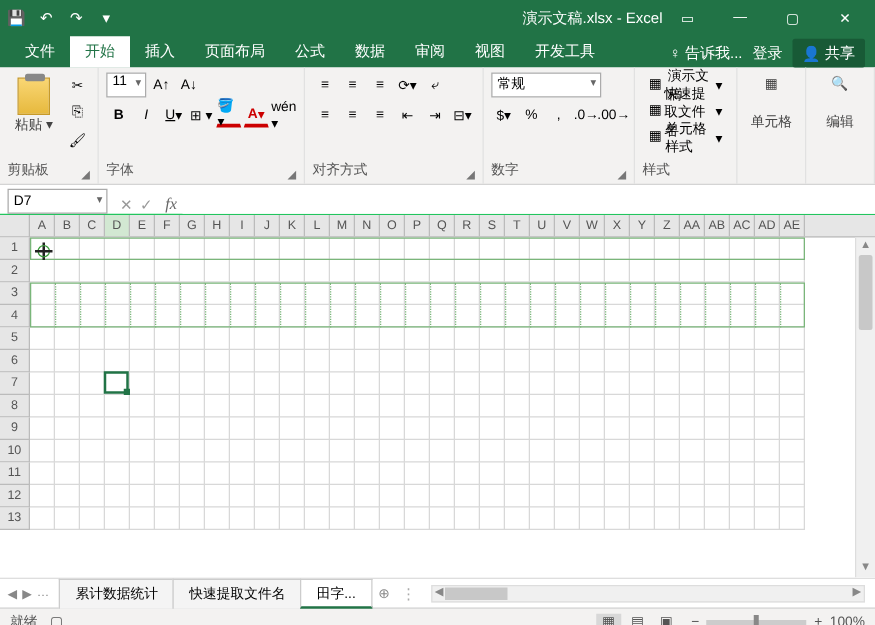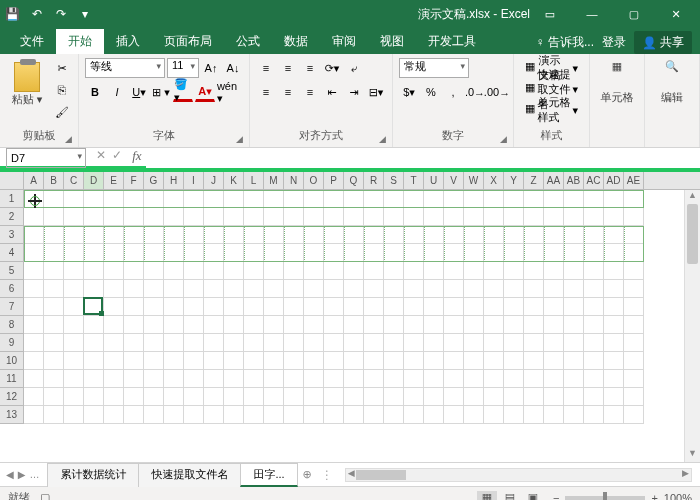--- a/index.html
+++ b/index.html
@@ -12,31 +12,31 @@
 .titlebar .winctl span { width: 40px; height: 24px; display: flex; align-items: center; justify-content: center; font-size: 11px; cursor: pointer; }
 .tabrow { height: 26px; background: #217346; display: flex; align-items: flex-end; padding-left: 8px; color: #fff; }
 .tabrow .tab { padding: 4px 12px; font-size: 12px; cursor: pointer; }
 .tabrow .tab.active { background: #fff; color: #217346; }
 .tabrow .spacer { flex: 1; }
 .tabrow .right { display: flex; align-items: center; gap: 8px; padding-right: 8px; font-size: 12px; }
 .tabrow .share { background: #185a36; padding: 3px 8px; border-radius: 2px; display: flex; align-items: center; gap: 3px; }
 .ribbon { height: 94px; background: #f3f2f1; border-bottom: 1px solid #d4d4d4; display: flex; }
 .group { border-right: 1px solid #e1e1e1; padding: 4px 6px 0 6px; display: flex; flex-direction: column; }
 .group .body { flex: 1; display: flex; gap: 4px; align-items: flex-start; }
-.group .label { text-align: center; font-size: 11px; color: #555; padding: 2px 0 4px 0; position: relative; }
+.group .label { font-size: 11px; color: #555; padding: 2px 0 4px 0; position: relative; }
 .group .label .dlg { position: absolute; right: 0; bottom: 3px; font-size: 9px; color: #777; cursor: pointer; }
 .vstack { display: flex; flex-direction: column; gap: 2px; }
 .hstack { display: flex; gap: 2px; align-items: center; }
 .fontsel { width: 80px; height: 20px; border: 1px solid #ababab; background: #fff; font-size: 11px; padding: 0 14px 0 4px; position: relative; }
 .sizesel { width: 32px; height: 20px; border: 1px solid #ababab; background: #fff; font-size: 11px; padding: 0 14px 0 4px; position: relative; }
 .dd::after { content: "▾"; position: absolute; right: 3px; top: 2px; font-size: 9px; color: #666; }
 .smallbtn { width: 20px; height: 20px; border: 1px solid transparent; display: flex; align-items: center; justify-content: center; font-size: 11px; cursor: pointer; }
 .bigbtn { width: 42px; text-align: center; font-size: 11px; color: #444; cursor: pointer; padding: 2px; }
 .bigbtn .ic { width: 28px; height: 28px; margin: 0 auto 2px; }
-.namebox-row { height: 24px; border-bottom: 6px solid #22c55e; display: flex; align-items: flex-start; background: #fff; }
+.namebox-row { height: 24px; border-bottom: 1px solid #22c55e; display: flex; align-items: flex-end; background: #fff; }
 .namebox { width: 80px; height: 20px; border: 1px solid #ababab; margin-left: 6px; padding: 0 4px; font-size: 11px; display: flex; align-items: center; position: relative; }
 .fx-btns { display: flex; gap: 6px; margin: 0 10px; color: #999; }
 .fx-btns span { cursor: pointer; font-size: 12px; }
 .fx-label { font-style: italic; font-family: "Times New Roman", serif; font-size: 13px; color: #666; margin-right: 4px; }
 .formula { flex: 1; height: 20px; border: none; font-size: 11px; padding: 0 4px; }
 .grid-area { position: relative; height: 290px; overflow: hidden; background: #fff; }
 .colheads { display: flex; height: 18px; background: #e6e6e6; border-bottom: 1px solid #bbb; margin-left: 24px; }
 .colhead { width: 20px; border-right: 1px solid #bbb; text-align: center; font-size: 10px; color: #555; line-height: 18px; cursor: pointer; }
 .colhead.sel { background: #d2e8d2; }
 .corner { position: absolute; left: 0; top: 0; width: 24px; height: 18px; background: #e6e6e6; border-right: 1px solid #bbb; border-bottom: 1px solid #bbb; cursor: pointer; }
@@ -126,21 +126,20 @@
         <div class="smallbtn">⎘</div>
         <div class="smallbtn">🖌</div>
       </div>
     </div>
     <div class="label"><span>剪贴板</span><span class="dlg">◢</span></div>
   </div>
 
   <div class="group">
     <div class="body vstack">
       <div class="hstack">
-        <div class="fontsel dd">等线</div>
         <div class="sizesel dd">11</div>
         <div class="smallbtn">A↑</div>
         <div class="smallbtn">A↓</div>
       </div>
       <div class="hstack">
         <div class="smallbtn">
             <b>B</b>
           </div>
         <div class="smallbtn">
             <i>I</i>
@@ -171,21 +170,21 @@
         <div class="smallbtn">⇤</div>
         <div class="smallbtn">⇥</div>
         <div class="smallbtn">⊟▾</div>
       </div>
     </div>
     <div class="label"><span>对齐方式</span><span class="dlg">◢</span></div>
   </div>
 
   <div class="group">
     <div class="body vstack">
-      <div class="fontsel dd" style="width:70px">常规</div>
+      <div class="fontsel dd" style="width:88px">常规</div>
       <div class="hstack">
         <div class="smallbtn">$▾</div>
         <div class="smallbtn">%</div>
         <div class="smallbtn">,</div>
         <div class="smallbtn">.0→</div>
         <div class="smallbtn">.00→</div>
       </div>
     </div>
     <div class="label"><span>数字</span><span class="dlg">◢</span></div>
   </div>

